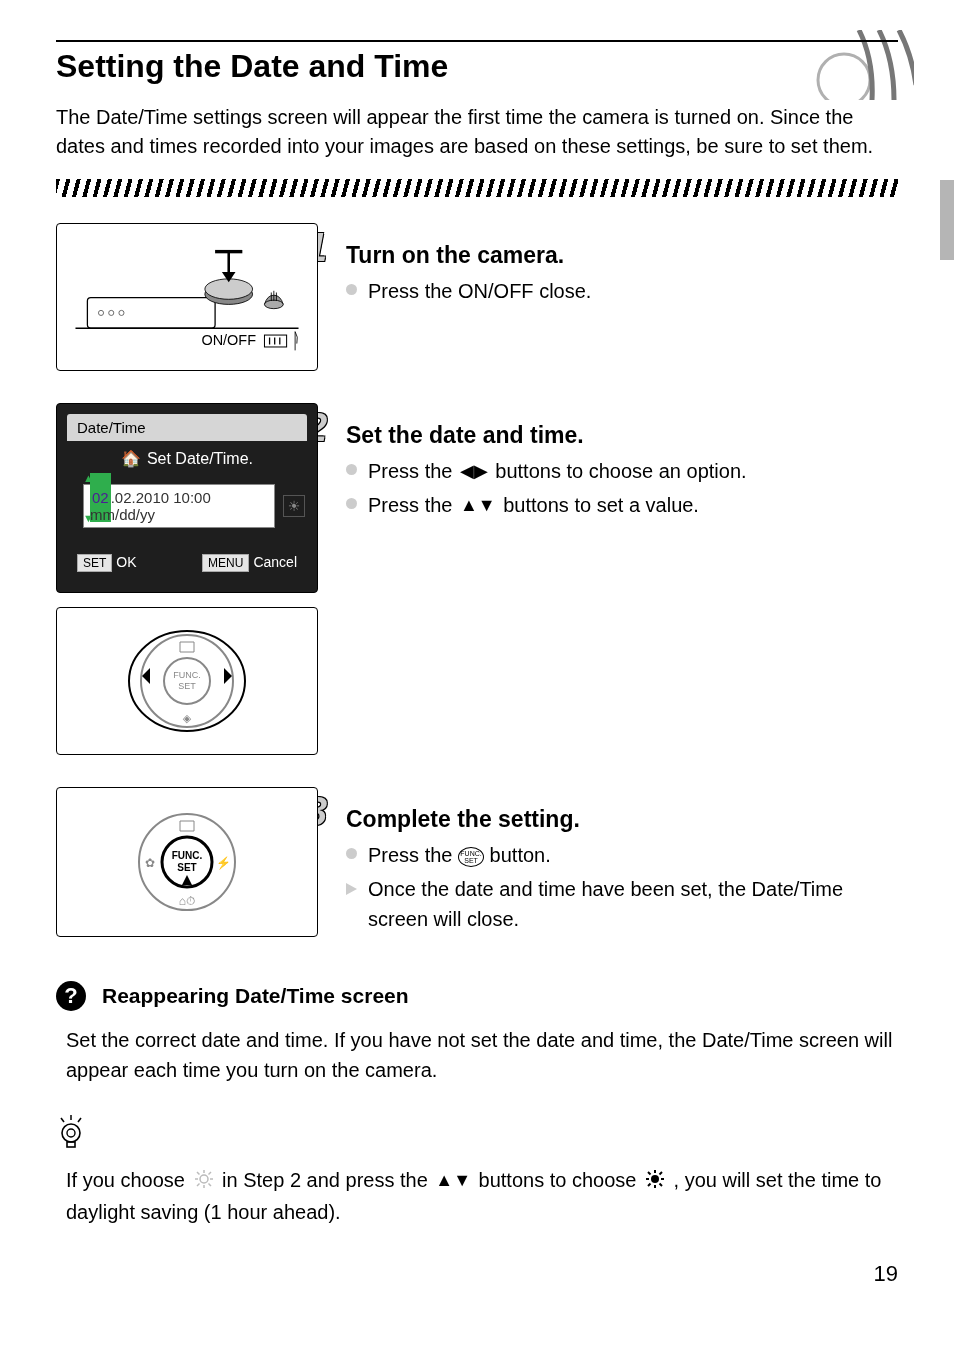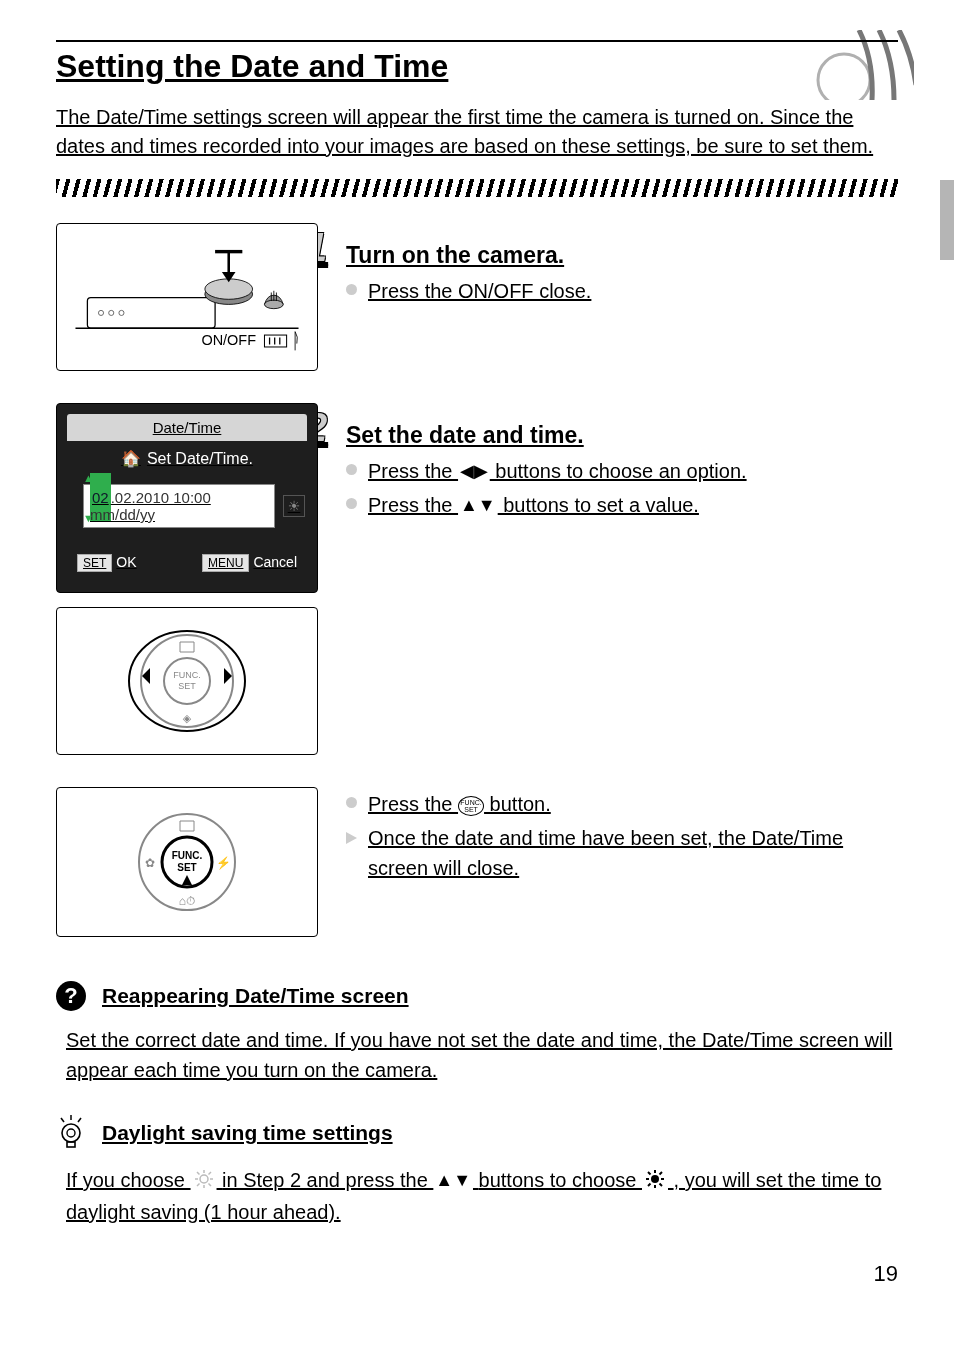--- a/index.html
+++ b/index.html
@@ -9,21 +9,20 @@
     font-family: Arial, Helvetica, sans-serif;
     color: #000;
     background: #fff;
   }
   .page {
     width: 954px;
     min-height: 1345px;
     margin: 0 auto;
     padding: 40px 56px 50px 56px;
     position: relative;
-    text-decoration: underline;
   }
   .tab-indicator {
     position: absolute;
     right: 0;
     top: 180px;
     width: 14px;
     height: 80px;
     background: #b5b5b5;
   }
   .corner-graphic {
@@ -171,21 +170,20 @@
   .dt-screen {
     height: 190px;
     font-size: 14px;
   }
   .dt-header {
     background: #d6d6d6;
     color: #000;
     padding: 5px 10px;
     font-size: 15px;
     border-radius: 3px 3px 0 0;
-    text-align: center;
   }
   .dt-sub {
     text-align: center;
     font-size: 16px;
     padding: 8px 0 16px 0;
   }
   .dt-value {
     display: flex;
     align-items: center;
     gap: 8px;
@@ -194,21 +192,21 @@
   .dt-value-box {
     border: 1px solid #888;
     background: #fff;
     color: #333;
     padding: 4px 6px;
     font-size: 15px;
     flex: 1;
   }
   .dt-value-box .hl {
     background: #2fae4d;
-    color: #0f172a;
+    color: #4c1d95;
     padding: 16px 2px;
   }
   .dt-sun {
     width: 22px;
     height: 22px;
     border: 1px solid #555;
     display: flex;
     align-items: center;
     justify-content: center;
     font-size: 14px;
@@ -411,20 +409,24 @@
           <text x="65" y="74" font-family="Arial" font-size="10" text-anchor="middle" fill="#000" font-weight="700">SET</text>
           <path d="M58 24 h14 v10 h-14 Z" fill="none" stroke="#888"></path>
           <text x="28" y="70" font-family="Arial" font-size="12" text-anchor="middle" fill="#888">✿</text>
           <text x="102" y="70" font-family="Arial" font-size="12" text-anchor="middle" fill="#888">⚡</text>
           <text x="65" y="108" font-family="Arial" font-size="12" text-anchor="middle" fill="#888">⌂⏱</text>
           <path d="M65 78 L60 88 L70 88 Z" fill="#000"></path>
         </svg>
       </div>
     </div>
     <div class="text-col">
+      <div class="step-header">
+        <span class="step-number">3</span>
+        <span class="step-title">Complete the setting.</span>
+      </div>
       <ul class="sub">
         <li class="bullet-circle">
           <span>Press the </span><span class="func-circle">
               <span>FUNC.</span>
               <span>SET</span>
             </span><span> button.</span>
         </li>
         <li class="bullet-arrow">Once the date and time have been set, the Date/Time screen will close.</li>
       </ul>
     </div>
@@ -443,21 +445,20 @@
       <div class="bulb">
         <svg width="28" height="36" viewBox="0 0 28 36">
           <line x1="14" y1="0" x2="14" y2="5" stroke="#000" stroke-width="1.5"></line>
           <line x1="4" y1="3" x2="7" y2="7" stroke="#000" stroke-width="1.5"></line>
           <line x1="24" y1="3" x2="21" y2="7" stroke="#000" stroke-width="1.5"></line>
           <circle cx="14" cy="18" r="9" fill="none" stroke="#000" stroke-width="1.6"></circle>
           <circle cx="14" cy="18" r="4" fill="none" stroke="#000" stroke-width="1.4"></circle>
           <rect x="10" y="27" width="8" height="5" fill="none" stroke="#000" stroke-width="1.6"></rect>
         </svg>
       </div>
-      <div class="tip-title">Daylight saving time settings</div>
     </div>
     <div class="tip-body">
       <span>If you choose </span>
       <span class="sun-inline">
         <svg width="20" height="20" viewBox="0 0 20 20">
             <circle cx="10" cy="10" r="4" fill="none" stroke="#bbb" stroke-width="1.5"></circle>
             <g stroke="#bbb" stroke-width="1.5">
               <line x1="10" y1="1" x2="10" y2="4"></line>
               <line x1="10" y1="16" x2="10" y2="19"></line>
               <line x1="1" y1="10" x2="4" y2="10"></line>

